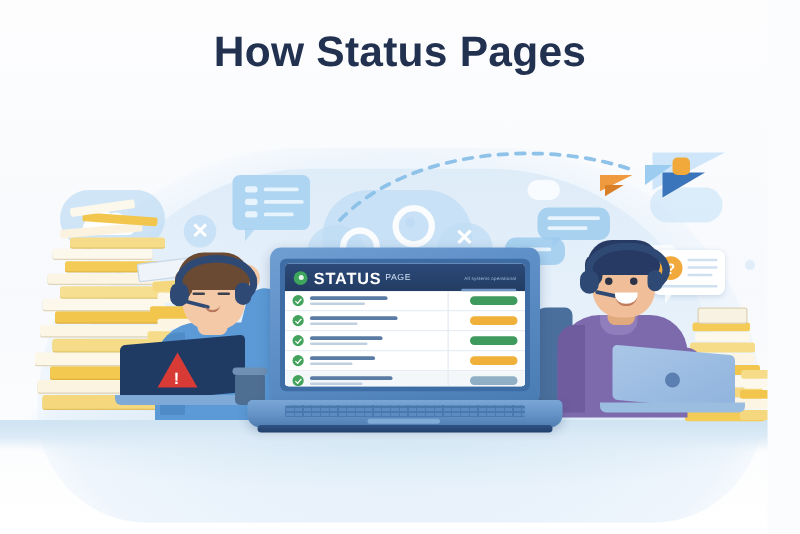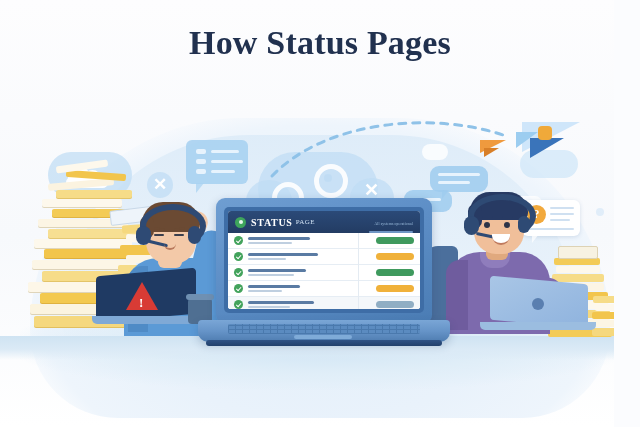--- a/index.html
+++ b/index.html
@@ -2,21 +2,21 @@
 <html><head>
 <meta charset="utf-8">
 <style>
   html,body{margin:0;padding:0;}
   body{
     width:640px;height:427px;overflow:hidden;
     font-family:"Liberation Sans", sans-serif;
     background:#fbfcfe;
   }
   #stage{position:relative;width:614px;height:427px;overflow:hidden;
-    background:linear-gradient(180deg,#fdfdfe 0%,#f7f9fc 55%,#ffffff 100%);font-family:Liberation Serif, serif;}
+    background:linear-gradient(180deg,#fdfdfe 0%,#f7f9fc 55%,#ffffff 100%);}
 
   
   .dome{position:absolute;left:30px;top:118px;width:580px;height:300px;
     background:radial-gradient(ellipse at 50% 62%, #e3effa 0%, #e9f2fb 45%, #eef5fc 68%, rgba(238,245,252,0) 78%);
     border-radius:290px 290px 120px 120px;}
   .dome2{position:absolute;left:62px;top:135px;width:516px;height:230px;
     background:linear-gradient(180deg,#dcebf8 0%,#e7f1fa 60%,rgba(231,241,250,0) 100%);
     border-radius:260px 260px 60px 60px;opacity:.85;}
   .deskglow{position:absolute;left:20px;top:320px;width:600px;height:70px;
     background:radial-gradient(ellipse at 50% 35%, #cfe4f4 0%, #e0eef8 45%, rgba(255,255,255,0) 75%);}
@@ -77,21 +77,21 @@
     border-radius:9px;box-shadow:0 3px 9px rgba(40,70,110,.28);}
   .bezel{position:absolute;left:8px;top:9px;width:200px;height:106px;
     background:#3e6da6;border-radius:5px;}
   .screen{position:absolute;left:4px;top:4px;width:192px;height:98px;
     background:#f3f7fb;border-radius:3px;overflow:hidden;}
   .sp-head{height:22px;background:linear-gradient(180deg,#2b4a78 0%,#233c63 100%);
     display:flex;align-items:center;padding:0 7px;gap:5px;}
   .sp-dot{width:11px;height:11px;border-radius:50%;background:#3ea55c;
     display:flex;align-items:center;justify-content:center;flex:none;}
   .sp-dot::after{content:"";width:4px;height:4px;border-radius:50%;background:#e7f6ec;}
-  .sp-title{font-size:10px;font-weight:bold;color:#ffffff;letter-spacing:.7px;}
+  .sp-title{font-size:13px;font-weight:bold;color:#ffffff;letter-spacing:.7px;}
   .sp-sub{font-size:7px;color:#cfe0f2;letter-spacing:.4px;margin-left:-2px;}
   .sp-meta{margin-left:auto;text-align:right;}
   .sp-meta-t{font-size:3.6px;color:#9fc0e0;letter-spacing:.2px;white-space:nowrap;}
   .sp-meta-bar{height:2px;width:44px;background:#6f96c4;border-radius:1px;margin-top:2px;}
   .sp-rows{background:#ffffff;}
   .sp-row{display:flex;align-items:center;height:15px;padding:0 6px;gap:5px;
     border-bottom:1px solid #e6edf4;}
   .sp-row:last-child{border-bottom:none;background:#f4f7fa;}
   .chk{width:9px;height:9px;border-radius:50%;background:#43a35c;flex:none;position:relative;}
   .chk::after{content:"";position:absolute;left:2.6px;top:1.6px;width:2.4px;height:4.4px;

